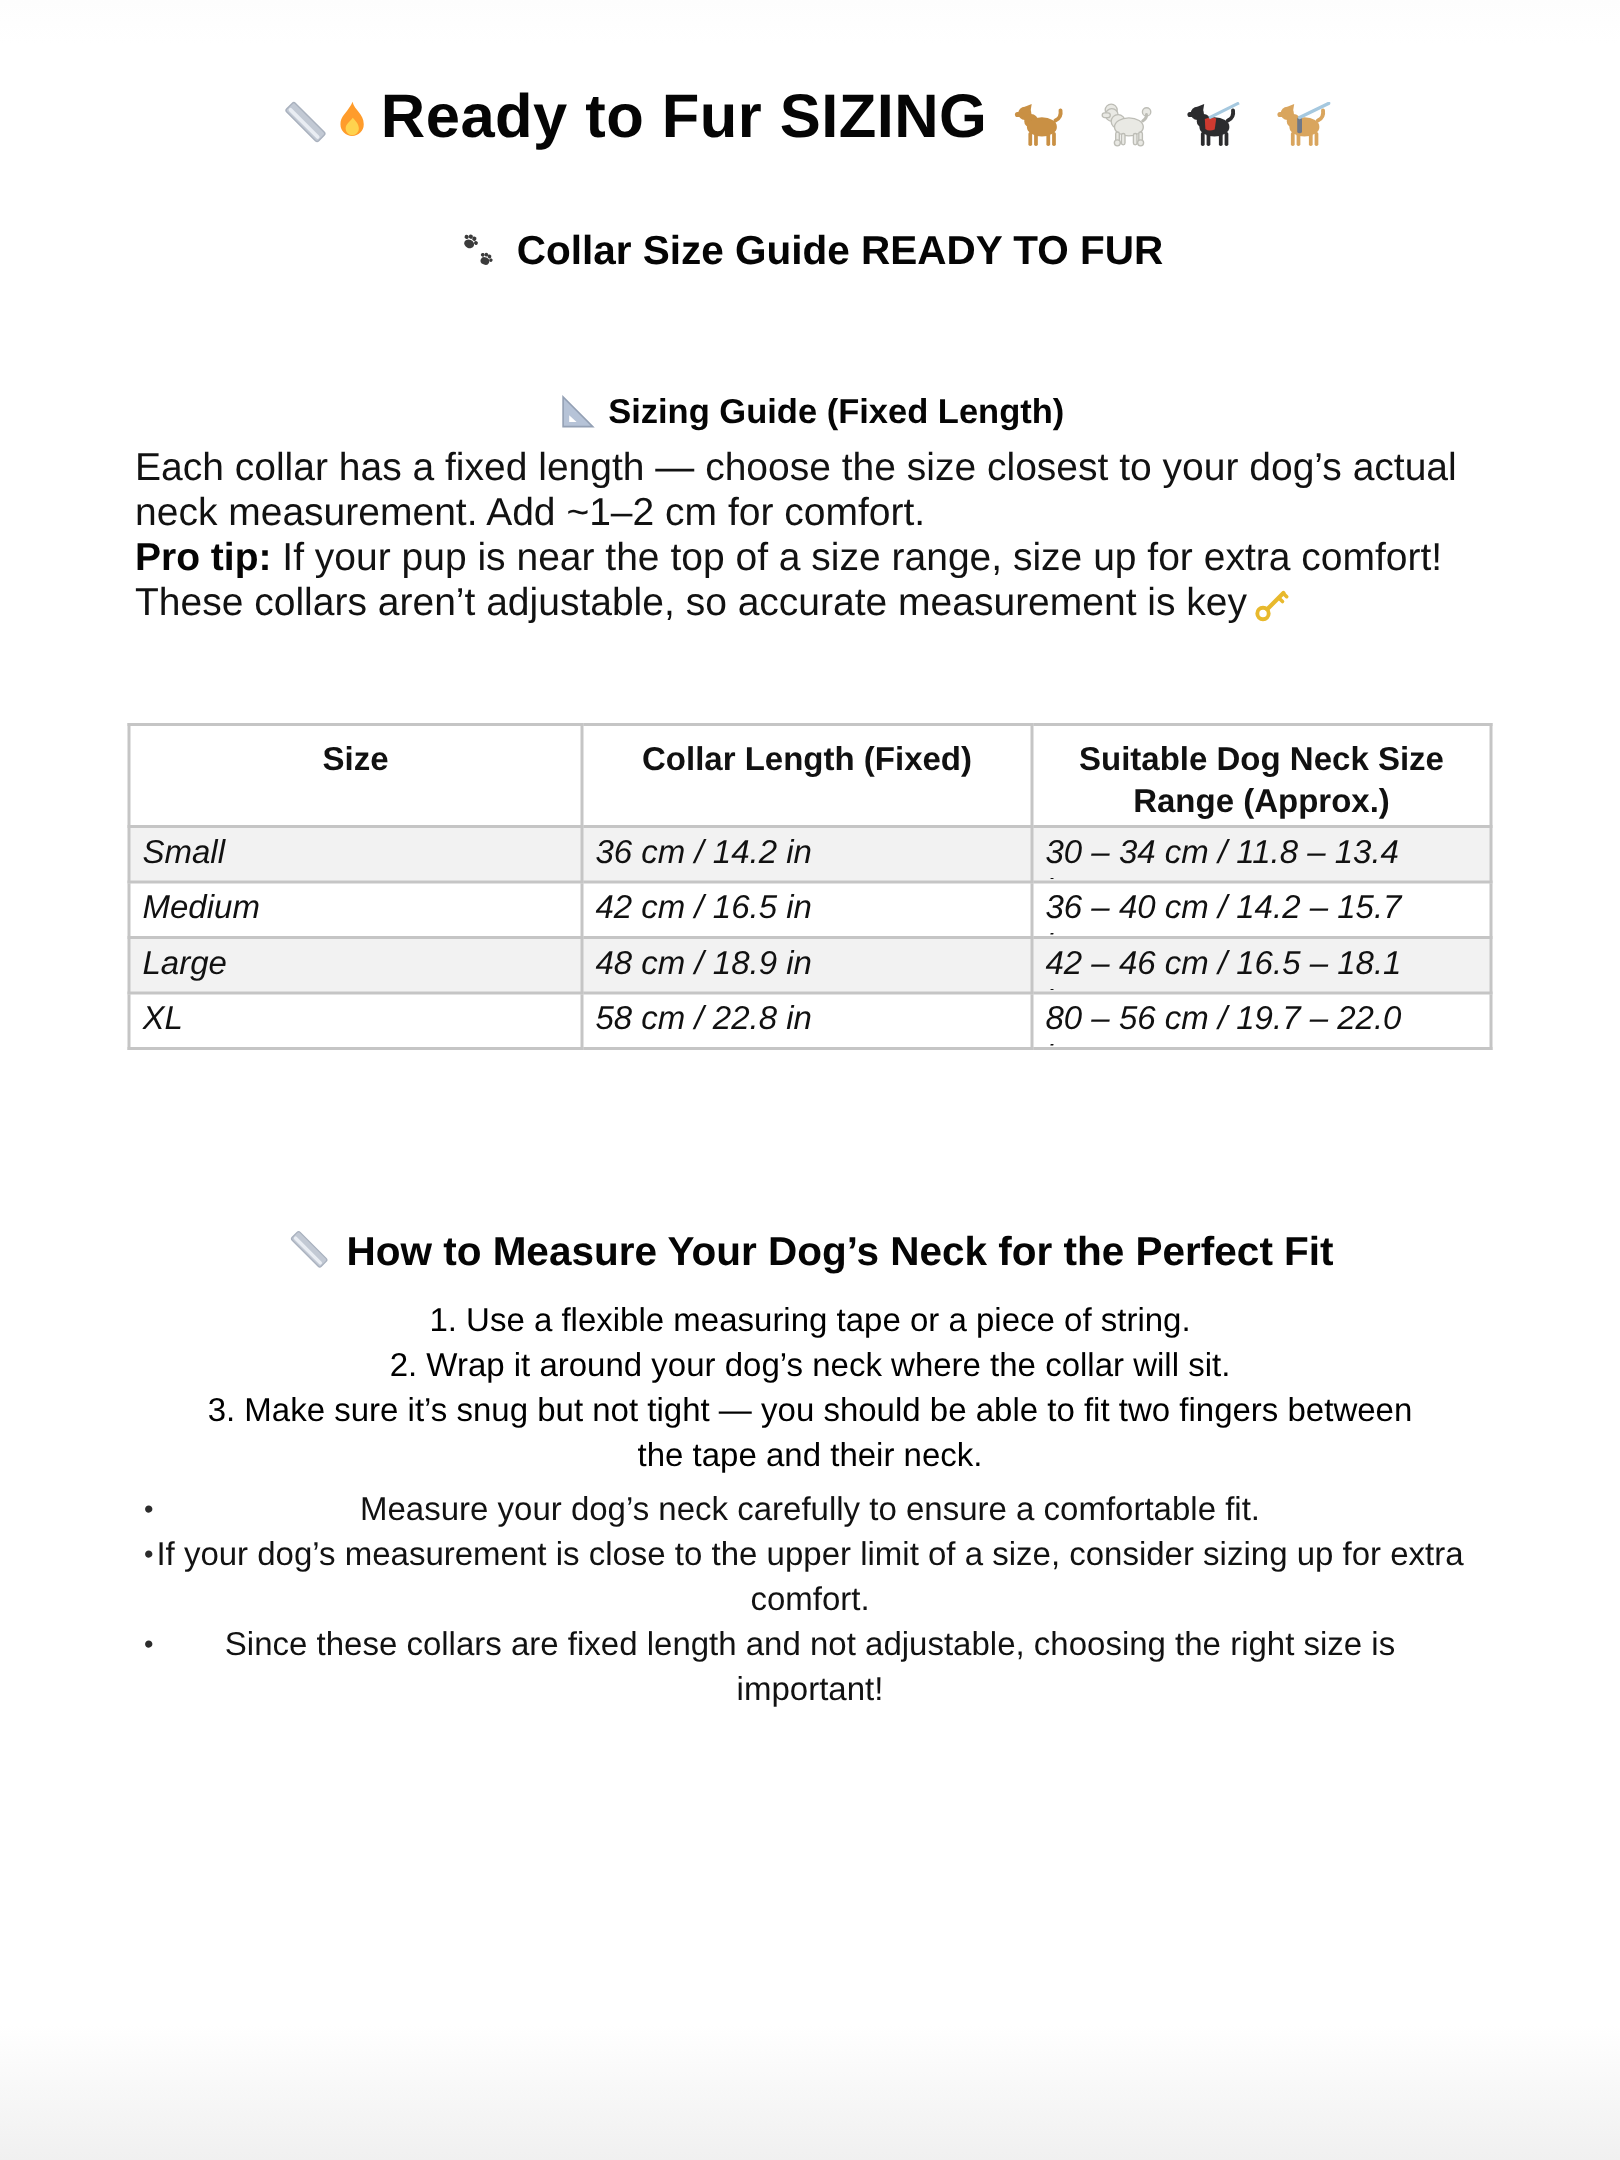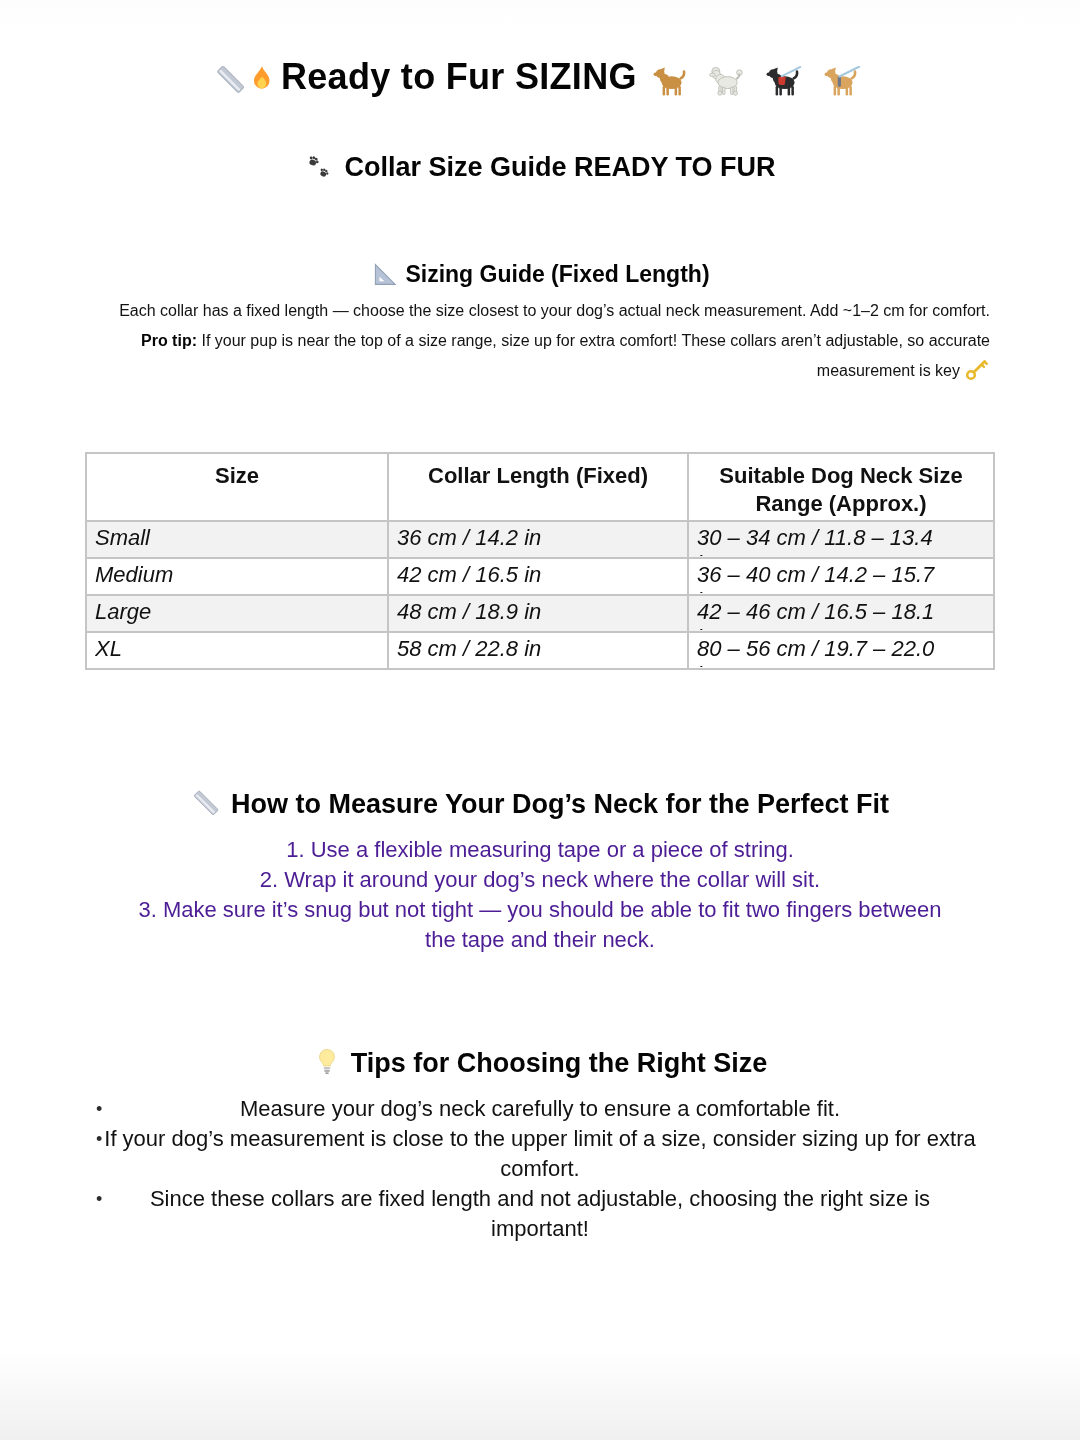--- a/index.html
+++ b/index.html
@@ -5,38 +5,38 @@
   html,body { margin:0; padding:0; }
   body {
     width:1080px; height:1440px; overflow:hidden; position:relative;
     font-family:"Liberation Sans","DejaVu Sans",sans-serif;
     color:#0c0c0c;
     background:linear-gradient(180deg,#fdfdfd 0px,#ffffff 30px,#ffffff 1350px,#f0f0f0 1440px);
   }
   .ico { display:inline-block; vertical-align:-6px; }
   .page-title {
     margin:0; padding-top:52px; text-align:center;
-    font-size:36px; font-weight:700; color:#050505; letter-spacing:.3px;
+    font-size:41px; font-weight:700; color:#050505; letter-spacing:.3px;
     line-height:50px;
   }
   .page-title .ico { vertical-align:-7px; }
   .page-title .dogico { margin:0 6px; }
   .page-subtitle {
     margin:38px 0 0; text-align:center; font-size:27px; font-weight:700;
     line-height:40px; color:#050505;
   }
   .page-subtitle .ico { margin-right:10px; vertical-align:-7px; }
   .sizing-heading {
     margin:64px 0 0; text-align:center; font-size:23px; font-weight:700;
     line-height:32px; color:#050505;
   }
   .sizing-heading .ico { margin-right:8px; vertical-align:-6px; }
   .para {
-    width:900px; margin:0 auto; text-align:right;
-    font-size:16px; line-height:30px; color:#121212;
+    width:900px; margin:0 auto; text-align:left;
+    font-size:26px; line-height:30px; color:#121212;
   }
   .para b { color:#050505; }
   .para .ico { vertical-align:-6px; margin-left:4px; }
   table.size-table {
     width:886px; margin:60px auto 0; border-collapse:collapse;
     font-size:22px; color:#111; table-layout:fixed;
   }
   .size-table th, .size-table td { border:2px solid #c5c5c5; }
   .size-table th {
     font-weight:700; text-align:center; vertical-align:top;
@@ -50,21 +50,21 @@
   .size-table tbody tr:nth-child(odd) { background:#f2f2f2; }
   .cell { line-height:32px; height:34px; overflow:hidden; }
   .cell .wrap-frag { display:block; line-height:20px; height:3px; overflow:hidden; }
   .section-heading {
     margin:114px 0 0; text-align:center; font-size:27px; font-weight:700;
     line-height:40px; color:#050505;
   }
   .section-heading .ico { margin-right:10px; vertical-align:-5px; }
   .section-heading.tips { margin-top:88px; }
   .steps { width:820px; margin:6px auto 0; }
-  .step { text-align:center; font-size:22px; line-height:30px; color:#4c1d95; }
+  .step { text-align:center; font-size:22px; line-height:30px; color:#000000; }
   .tips-list { width:884px; margin:6px auto 0; list-style:none; padding:0; }
   .tip-item {
     position:relative; text-align:center; font-size:22px; line-height:30px;
     color:#121212; padding:0;
   }
   .bullet {
     position:absolute; left:-2px; top:0; font-size:18px; line-height:30px; color:#2c2c2c;
   }
 </style>
 </head>
@@ -243,27 +243,19 @@
             <rect x="14.6" y="2.5" width="2.6" height="29" rx="1.3" fill="#e9edf3"></rect>
           </g>
         </svg></span><span>How to Measure Your Dog’s Neck for the Perfect Fit</span>
   </h2>
   <div class="steps">
     <div class="step">1. Use a flexible measuring tape or a piece of string.</div>
     <div class="step">2. Wrap it around your dog’s neck where the collar will sit.</div>
     <div class="step">3. Make sure it’s snug but not tight — you should be able to fit two fingers between the tape and their neck.</div>
   </div>
 
-  <h2 class="section-heading tips">
-    <span class="ico"><svg width="28" height="30" viewBox="0 0 30 32">
-          <path d="M15 2.5 a8 8 0 0 1 8 8 c0 3.2 -1.9 5 -3.2 6.7 -0.8 1 -1.1 1.9 -1.2 3 h-7.2 c-0.1 -1.1 -0.4 -2 -1.2 -3 -1.3 -1.7 -3.2 -3.5 -3.2 -6.7 a8 8 0 0 1 8 -8 z" fill="#ffeb9e" stroke="#e6d079" stroke-width="0.8"></path>
-          <rect x="11.4" y="21.4" width="7.2" height="2.4" rx="1.2" fill="#c7c7c7"></rect>
-          <rect x="11.9" y="24.4" width="6.2" height="2.2" rx="1.1" fill="#b3b3b3"></rect>
-          <rect x="13.1" y="27.1" width="3.8" height="1.8" rx="0.9" fill="#a3a3a3"></rect>
-        </svg></span><span>Tips for Choosing the Right Size</span>
-  </h2>
   <ul class="tips-list">
     <li class="tip-item"><span class="bullet">•</span><span>Measure your dog’s neck carefully to ensure a comfortable fit.</span></li>
     <li class="tip-item"><span class="bullet">•</span><span>If your dog’s measurement is close to the upper limit of a size, consider sizing up for extra comfort.</span></li>
     <li class="tip-item"><span class="bullet">•</span><span>Since these collars are fixed length and not adjustable, choosing the right size is important!</span></li>
   </ul>
 
 </main>
 
 </body></html>

